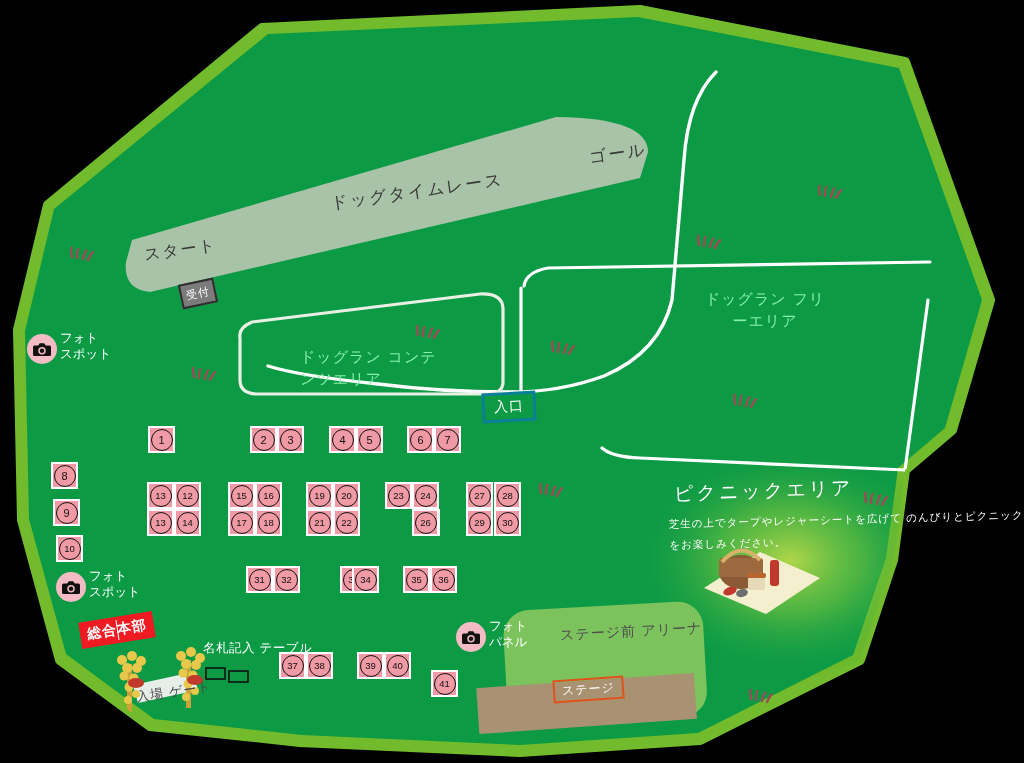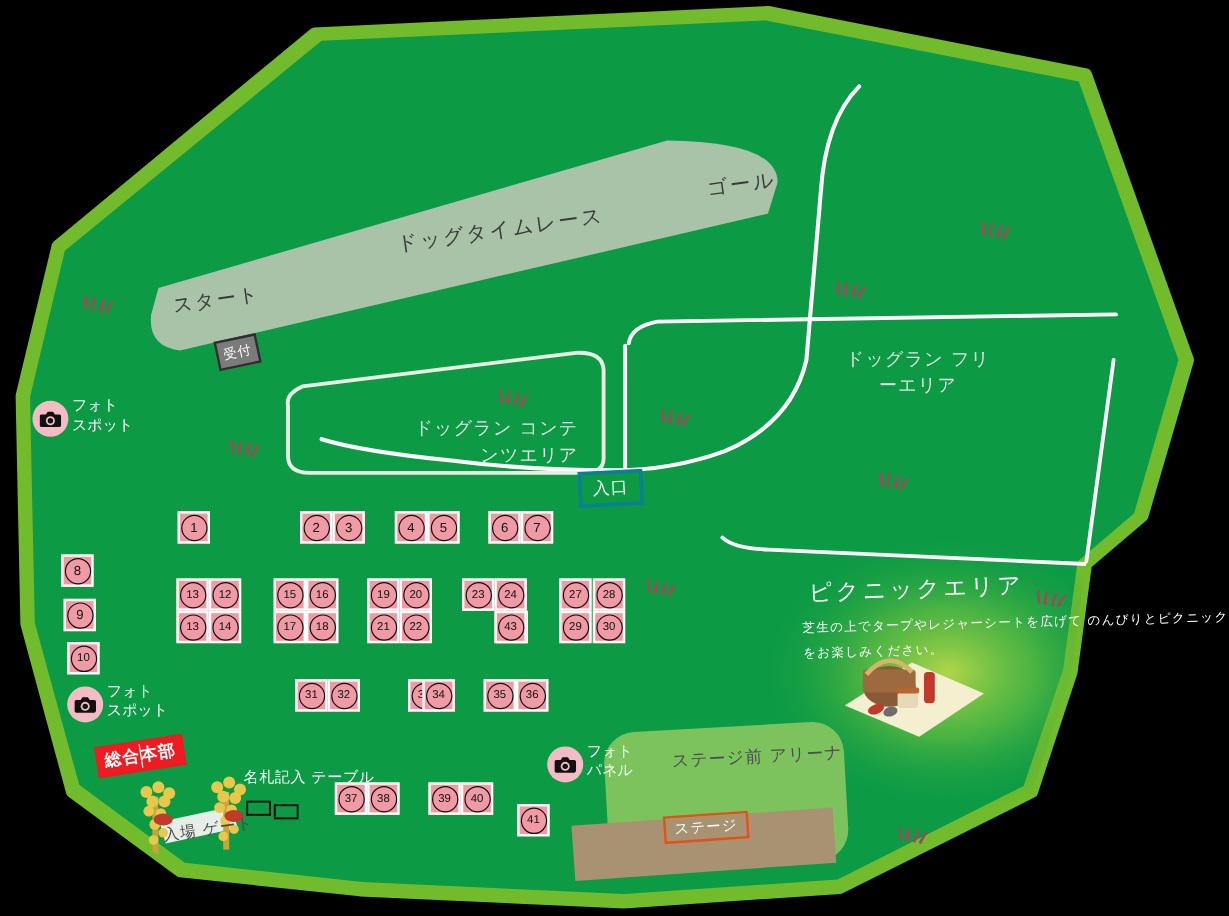--- a/index.html
+++ b/index.html
@@ -25,21 +25,21 @@
       font-size:11px;padding:3px 4px;transform:rotate(-12deg);letter-spacing:1px;}
   .badge-hq{position:absolute;background:#ee1b22;color:#fff;font-size:14px;font-weight:bold;
       padding:3px 6px;transform:rotate(-9deg);letter-spacing:1px;border:1px solid #ee1b22;}
   .badge-hq i{position:absolute;left:50%;top:2px;bottom:2px;width:1px;background:#fff;}
   .badge-stage{position:absolute;border:2.5px solid #e0521b;color:#fff;font-size:12px;
       padding:1px 7px;transform:rotate(-4deg);letter-spacing:1px;}
   
   .t-race{position:absolute;color:#3a3a3a;font-size:17px;letter-spacing:2px;transform:rotate(-8deg);}
   .t-goal{position:absolute;color:#3a3a3a;font-size:17px;letter-spacing:2px;transform:rotate(-8deg);}
   .t-start{position:absolute;color:#3a3a3a;font-size:16px;letter-spacing:2px;transform:rotate(-8deg);}
-  .t-area{position:absolute;color:#e5e5e5;font-size:15px;text-align:center;line-height:1.45;letter-spacing:1px;}
+  .t-area{position:absolute;color:#86efac;font-size:15px;text-align:center;line-height:1.45;letter-spacing:1px;}
   .t-picnic{position:absolute;color:#fff;font-size:19px;letter-spacing:3px;transform:rotate(-2deg);}
   .t-picnic-sub{position:absolute;color:#fff;font-size:10.5px;line-height:2.0;letter-spacing:1px;transform:rotate(-1.5deg);}
   .t-arena{position:absolute;color:#4d4d4d;font-size:14px;line-height:1.4;letter-spacing:1px;transform:rotate(-3deg);}
   .t-gate{position:absolute;color:#4a4a4a;font-size:13px;line-height:1.35;letter-spacing:1px;transform:rotate(-8deg);}
   .t-nametag{position:absolute;color:#fff;font-size:12.5px;line-height:1.35;letter-spacing:.5px;}
 </style>
 </head>
 <body>
 
 <div id="stage">
@@ -219,21 +219,21 @@
         </g>
     </g>
   </svg>
 
   <div class="t-race" style="left:330px;top:180px;">ドッグタイムレース</div>
   <div class="t-goal" style="left:589px;top:142px;">ゴール</div>
   <div class="t-start" style="left:144px;top:240px;">スタート</div>
 
   <div class="badge-recep" style="left:180px;top:281px;">受付</div>
 
-  <div class="t-area" style="left:300px;top:347px;width:150px;text-align:right;margin-left:32px;">ドッグラン
+  <div class="t-area" style="left:300px;top:347px;width:150px;text-align:left;">ドッグラン
 コンテンツエリア</div>
   <div class="t-area" style="left:700px;top:289px;width:130px;text-align:center;">ドッグラン
 フリーエリア</div>
 
   <div class="badge-entry" style="left:482px;top:392px;">入口</div>
 
   <div class="t-picnic" style="left:674px;top:478px;">ピクニックエリア</div>
   <div class="t-picnic-sub" style="left:669px;top:509px;">芝生の上でタープやレジャーシートを広げて
 のんびりとピクニックをお楽しみください。</div>
 
@@ -350,21 +350,21 @@
       <div class="booth" style="left: 385px; top: 482px;">
         <span class="two">23</span>
       </div>
       <div class="booth" style="left: 412px; top: 482px;">
         <span class="two">24</span>
       </div>
       <div class="booth" style="left: 385px; top: 509px; margin-left: 28px;">
         <span class="two">25</span>
       </div>
       <div class="booth" style="left: 412px; top: 509px;">
-        <span class="two">43</span>
+        <span class="two">26</span>
       </div>
       <div class="booth" style="left: 466px; top: 482px;">
         <span class="two">27</span>
       </div>
       <div class="booth" style="left: 494px; top: 482px;">
         <span class="two">28</span>
       </div>
       <div class="booth" style="left: 466px; top: 509px;">
         <span class="two">29</span>
       </div>

